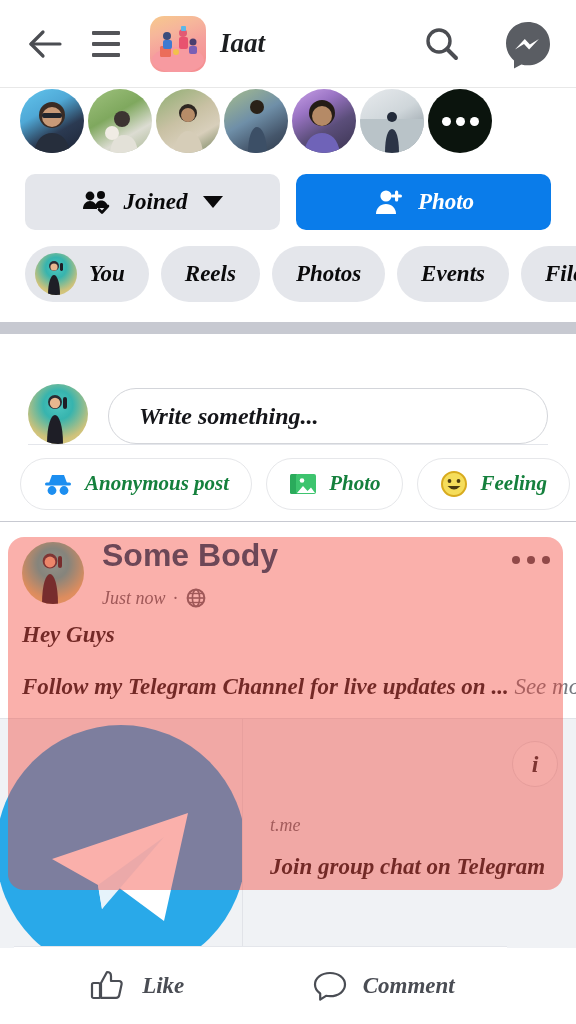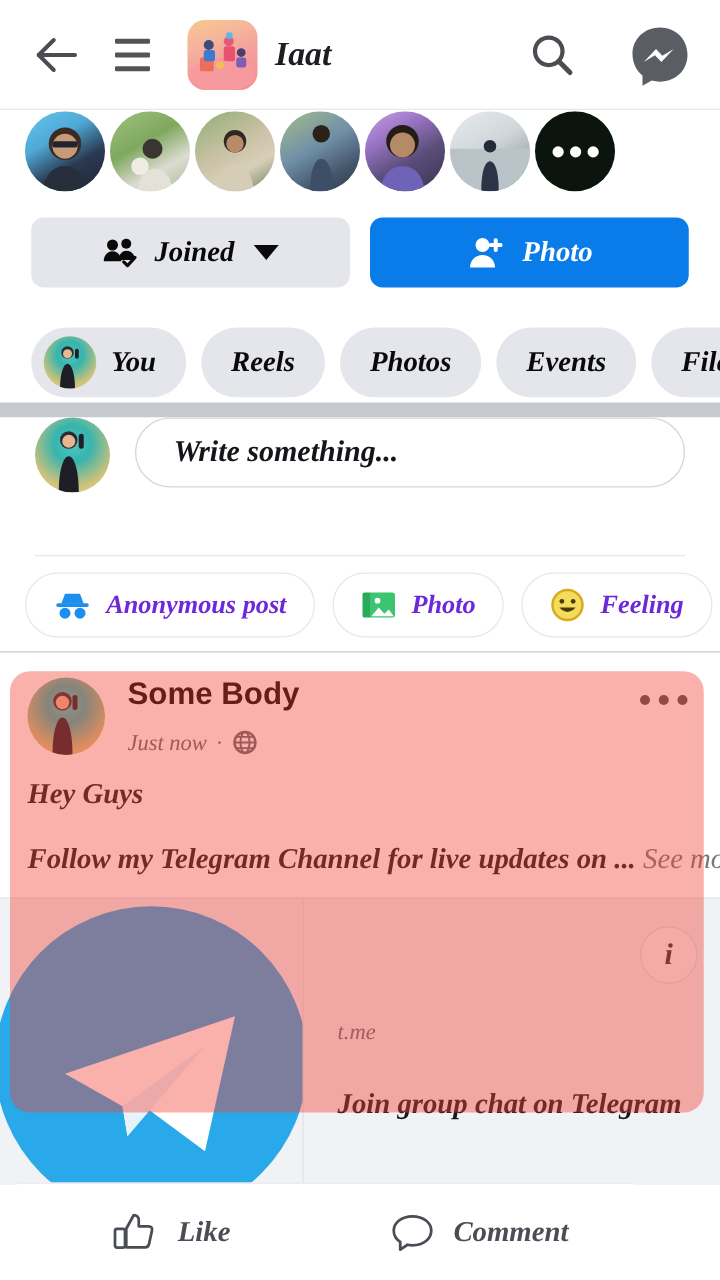--- a/index.html
+++ b/index.html
@@ -160,21 +160,21 @@
     font-weight: 700;
     color: #ffffff;
   }
 
   
   .tabs {
     position: absolute;
     top: 246px; left: 0;
     width: 576px; height: 72px;
     display: flex;
-    align-items: flex-end;
+    align-items: flex-start;
     padding-left: 25px;
     gap: 12px;
     background: #fff;
     overflow: hidden;
   }
   .pill {
     height: 56px;
     background: #e4e6eb;
     border-radius: 28px;
     display: flex;
@@ -208,21 +208,21 @@
   
   .composer {
     position: absolute;
     top: 334px; left: 0;
     width: 576px; height: 188px;
     background: #ffffff;
   }
   .comp-top {
     height: 110px;
     display: flex;
-    align-items: flex-start;
+    align-items: flex-end;
     padding: 0 28px;
   }
   .comp-av {
     width: 60px; height: 60px;
     border-radius: 50%;
     overflow: hidden;
     position: relative;
     flex: 0 0 auto;
   }
   .comp-input {
@@ -262,21 +262,21 @@
     display: flex;
     align-items: center;
     padding: 0 22px;
     gap: 12px;
     flex: 0 0 auto;
   }
   .act .lbl {
     font-size: 21px;
     font-style: italic;
     font-weight: 700;
-    color: #6d28d9;
+    color: #15803d;
   }
 
   
   .post {
     position: absolute;
     top: 522px; left: 0;
     width: 576px;
     height: 440px;
     background: #ffffff;
   }
@@ -289,23 +289,23 @@
   }
   .post-av {
     width: 62px; height: 62px;
     border-radius: 50%;
     overflow: hidden;
     position: relative;
     flex: 0 0 auto;
   }
   .post-meta { margin-left: 18px; }
   .post-author {
-    font-size: 25px;
-    font-weight: 700;
-    color: #000000;
+    font-size: 32px;
+    font-weight: 700;
+    color: #0c4a6e;
     line-height: 1.15;
     font-family: "Liberation Sans", sans-serif;
   }
   .post-sub {
     display: flex;
     align-items: center;
     gap: 7px;
     margin-top: 14px;
   }
   .post-time {
@@ -378,21 +378,21 @@
   }
   .lp-info {
     flex: 1 1 auto;
     position: relative;
     padding: 96px 0 0 27px;
   }
   .lp-domain {
     font-size: 18px;
     font-style: italic;
     color: #696d75;
-    margin-bottom: 34px;
+    margin-bottom: 18px;
   }
   .lp-title {
     font-size: 23px;
     font-style: italic;
     font-weight: 700;
     color: #17181b;
   }
   .lp-i {
     position: absolute;
     right: 18px; top: 22px;

